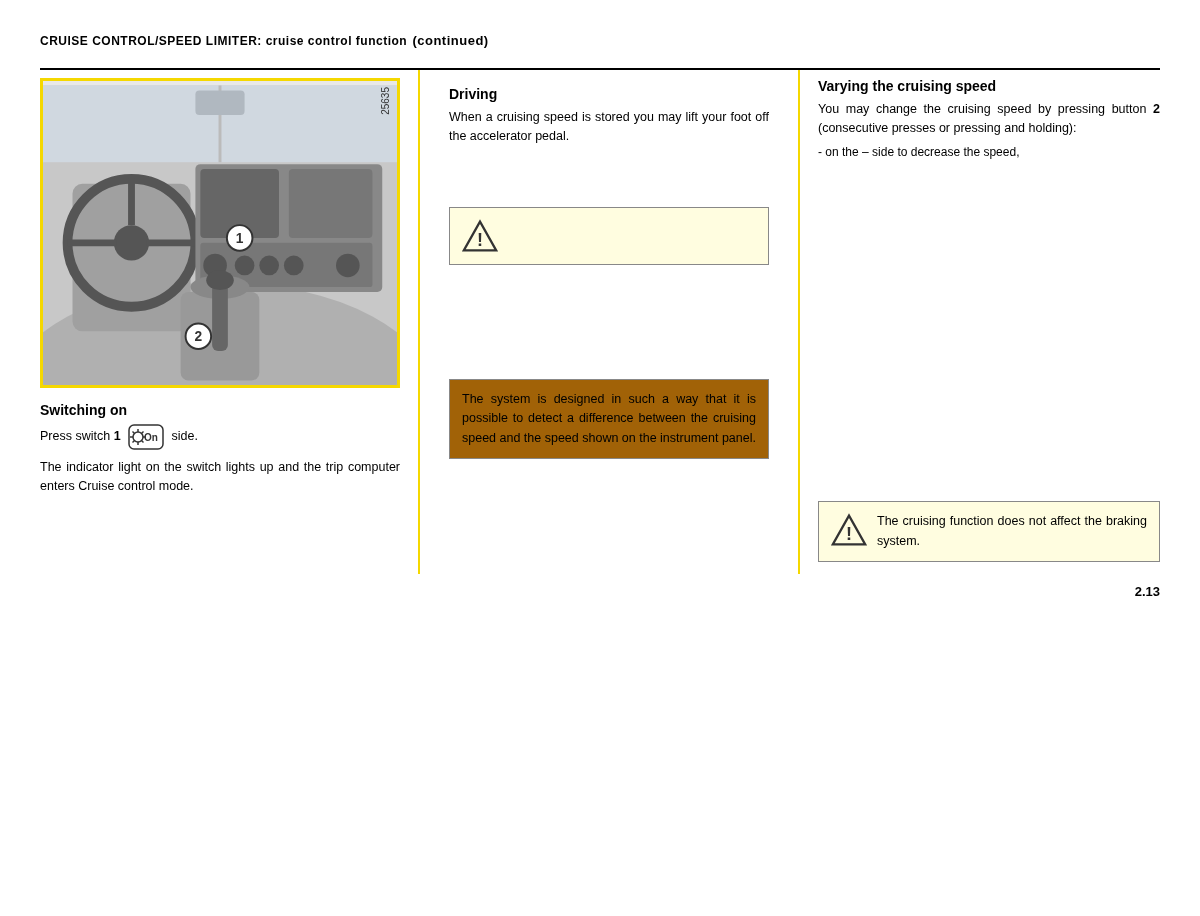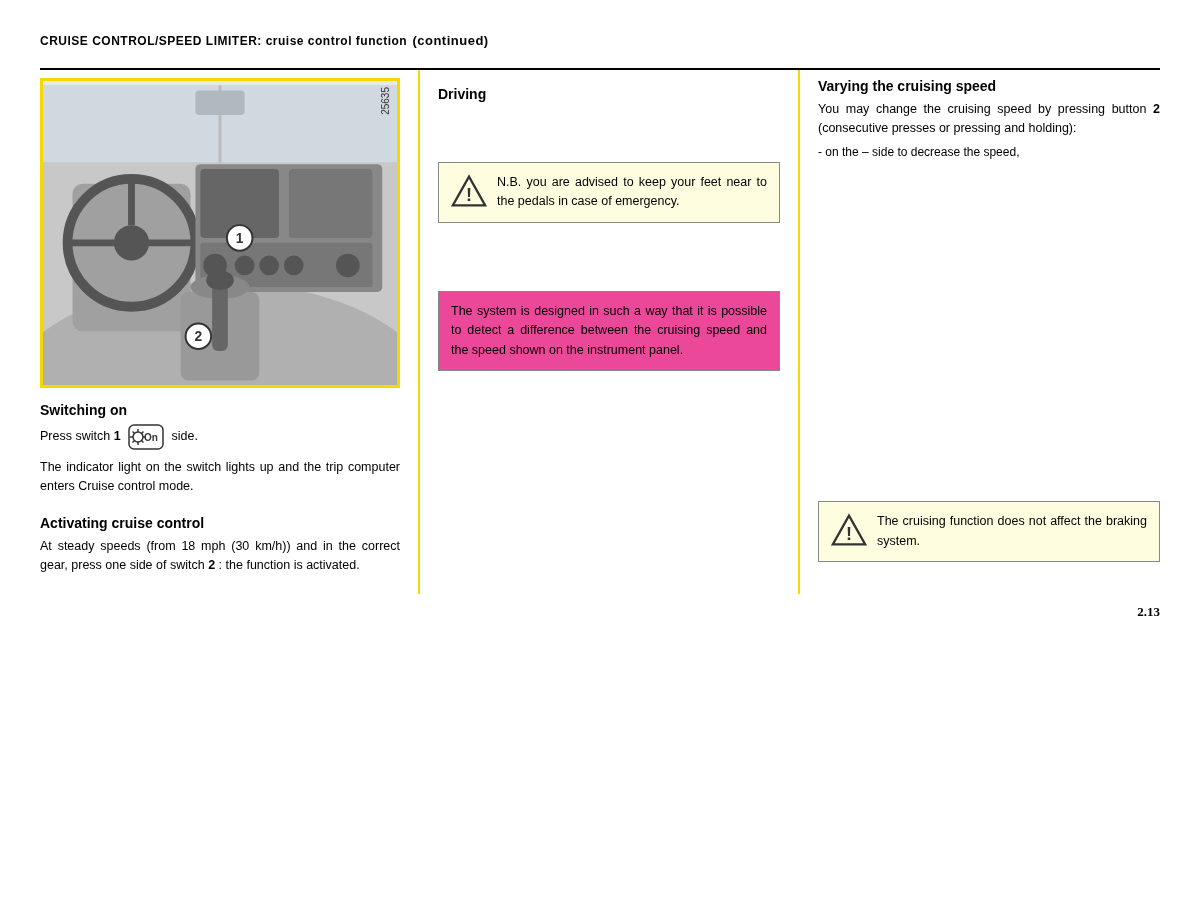--- a/index.html
+++ b/index.html
@@ -31,21 +31,21 @@
     .col-left {
       width: 380px;
       min-width: 380px;
       padding-right: 18px;
       border-right: 2px solid #f5d800;
     }
     
     .col-mid {
       width: 380px;
       min-width: 380px;
-      padding: 0 18px;
+      padding: 0 29px;
       border-right: 2px solid #f5d800;
     }
     
     .col-right {
       flex: 1;
       padding-left: 18px;
     }
 
     
     .dashboard-img {
@@ -119,21 +119,20 @@
       font-size: 12.5px;
       line-height: 1.55;
       text-align: justify;
     }
 
     .page-num {
       text-align: right;
       font-size: 13px;
       font-weight: bold;
       margin-top: 10px;
-      font-family: Liberation Serif, serif;
     }
 
     .driving-heading {
       font-size: 14px;
       font-weight: bold;
       margin-bottom: 6px;
       padding-top: 8px;
     }
     .varying-heading {
       font-size: 14px;
@@ -243,47 +242,39 @@
             <line x1="13.5" y1="16.5" x2="15.5" y2="18.5" stroke="#333" stroke-width="1.5"></line>
             <line x1="13.5" y1="9.5" x2="15.5" y2="7.5" stroke="#333" stroke-width="1.5"></line>
             <line x1="6.5" y1="16.5" x2="4.5" y2="18.5" stroke="#333" stroke-width="1.5"></line>
             <text x="23" y="17" font-size="10" font-weight="bold" fill="#333" text-anchor="middle">On</text>
           </svg>
           <span>side.</span>
         </div>
         <div class="section-text" style="margin-top:8px;">The indicator light on the switch lights up and the trip computer enters Cruise control mode.</div>
       </div>
 
-      <div class="section-block">
-        <div class="section-heading">Activating cruise control</div>
-        <div class="section-text">
-          <span>At steady speeds (from 18 mph (30 km/h)) and in the correct gear, press one side of switch</span>
-          <b>2</b>
-          <span>: the function is activated.</span>
-        </div>
-      </div>
     </div>
   </div>
 
   <div class="col-mid">
     <div class="col-mid-inner">
 
       <div class="section-block" style="padding-top:8px;">
         <div class="driving-heading">Driving</div>
+        <div class="section-text">When a cruising speed is stored you may lift your foot off the accelerator pedal.</div>
       </div>
 
       <div class="note-box" style="margin-top: 60px;">
         <svg class="warning-triangle" viewBox="0 0 40 36" xmlns="http://www.w3.org/2000/svg">
           <polygon points="20,2 38,34 2,34" fill="none" stroke="#333" stroke-width="2.5"></polygon>
           <text x="20" y="29" text-anchor="middle" font-size="20" font-weight="bold" fill="#333">!</text>
         </svg>
-        <div class="note-text">N.B. you are advised to keep your feet near to the pedals in case of emergency.</div>
-      </div>
-
-      <div class="note-box" style="margin-top: 68px; background: #ec4899; justify-content: flex-end;">
+      </div>
+
+      <div class="note-box" style="margin-top: 114px; background: #a16207; justify-content: flex-end;">
         <div class="note-text">The system is designed in such a way that it is possible to detect a difference between the cruising speed and the speed shown on the instrument panel.</div>
       </div>
     </div>
   </div>
 
   <div class="col-right">
     <div class="col-right-inner" style="">
 
       <div class="section-block">
         <div class="varying-heading">Varying the cruising speed</div>

